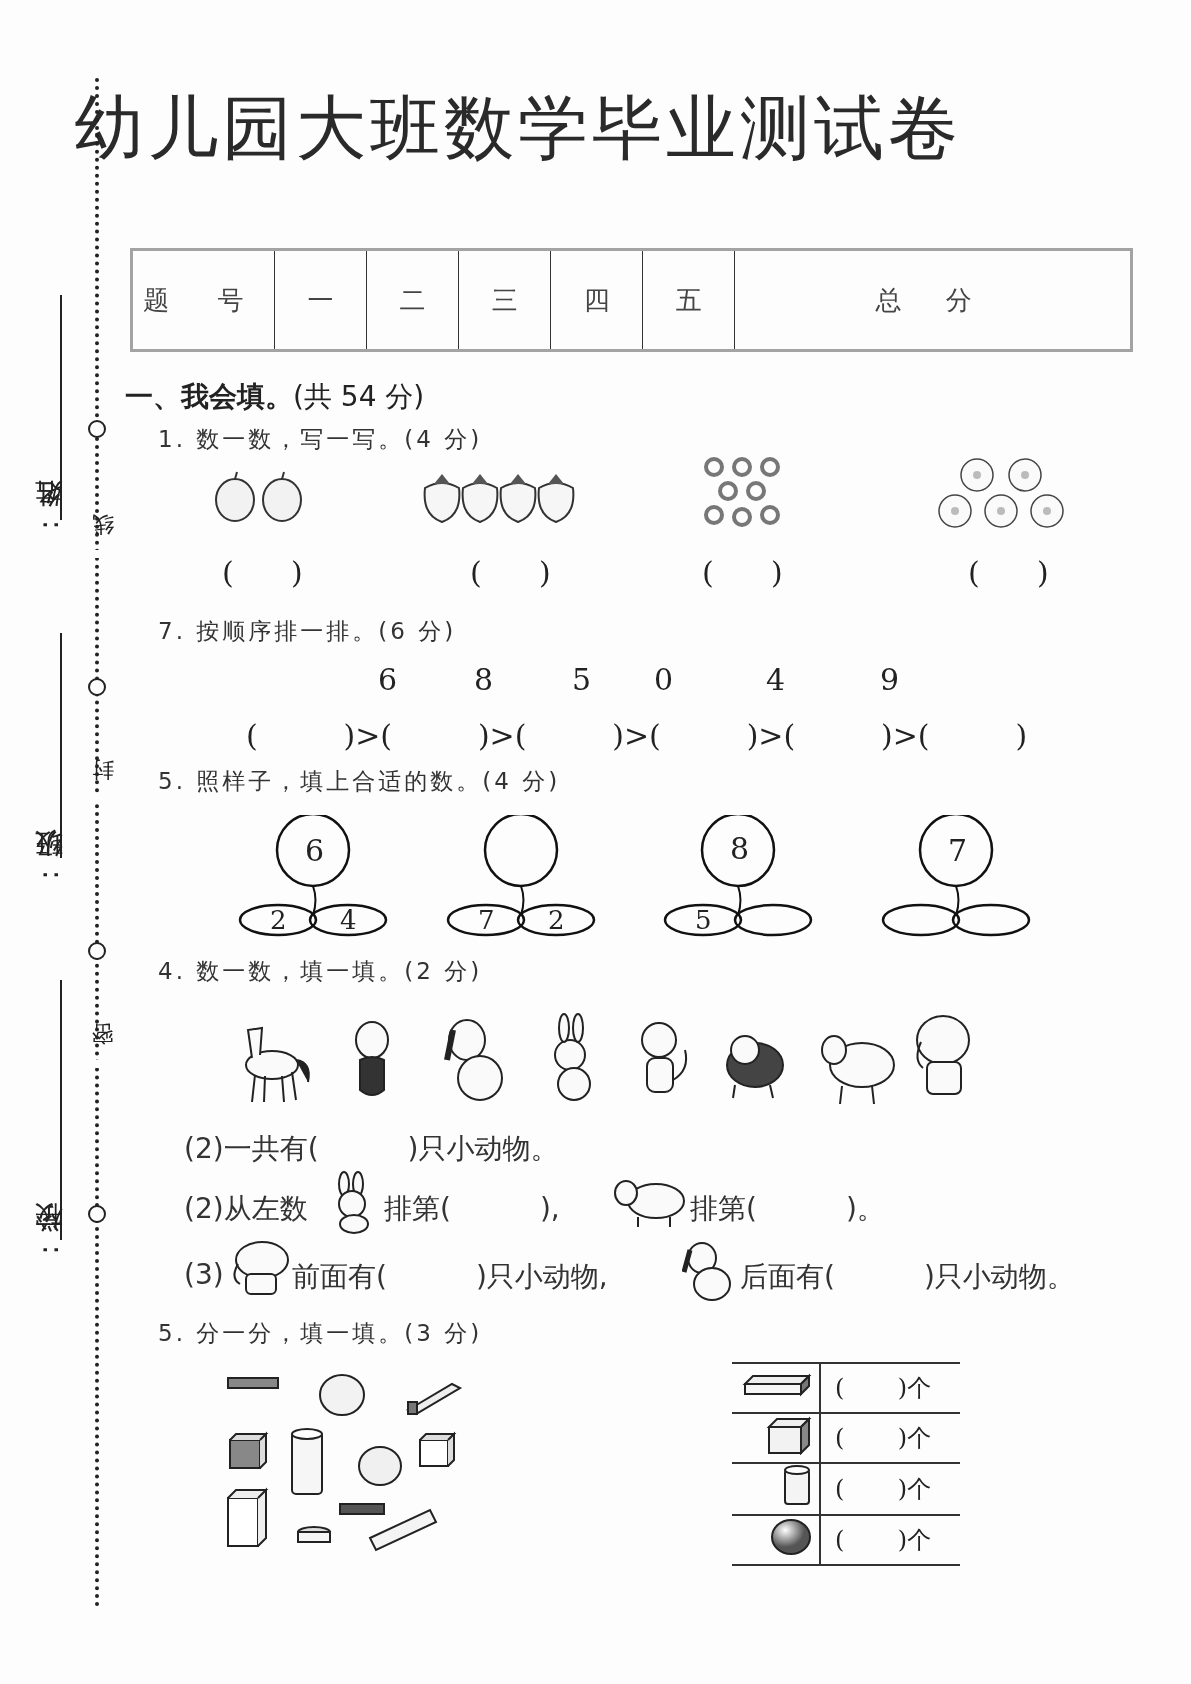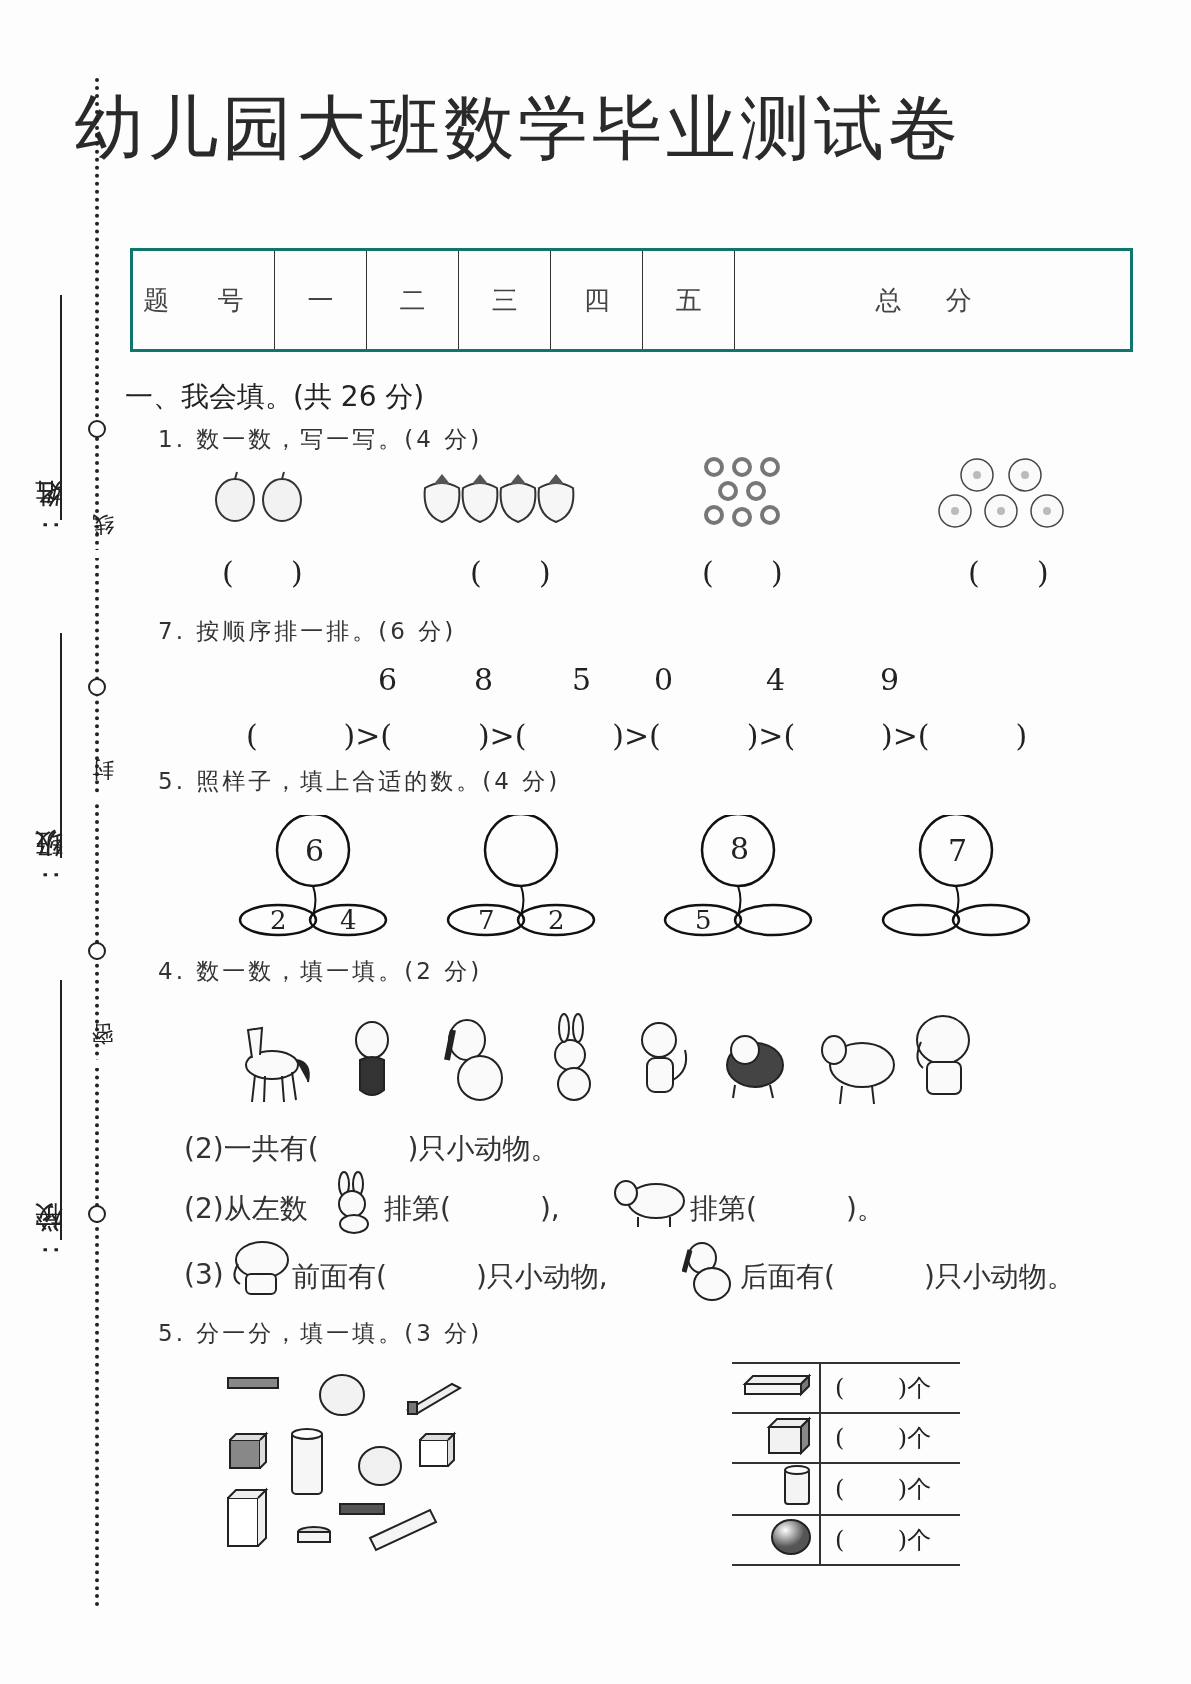--- a/index.html
+++ b/index.html
@@ -10,25 +10,25 @@
            font-family:"DejaVu Sans","Liberation Sans", sans-serif; color:#2a2a2a; padding-left:40px;margin-left:34px; }
   
   .dotline { left:95px; top:78px; height:1530px; border-left:4px dotted #222; width:0; }
   .hole { width:18px; height:18px; border:2px solid #222; border-radius:50%; background:#fdfdfd; left:88px; }
   .margin-word { left:88px; font-size:22px; writing-mode:vertical-rl; transform:rotate(180deg); background:#fdfdfd; padding:4px 0;
                  font-family:"DejaVu Sans", sans-serif; }
   .field-label { left:30px; font-size:28px; writing-mode:vertical-rl; transform:rotate(180deg); font-family:"DejaVu Sans", sans-serif; }
   .field-line { left:60px; width:0; border-left:2px solid #222; }
   
   table.score { position:absolute; left:130px; top:248px; width:1003px; height:104px; border-collapse:collapse;
-                border:3px solid #0f766e; font-family:"DejaVu Sans", sans-serif; font-size:26px; color:#444; }
+                border:3px solid #a3a3a3; font-family:"DejaVu Sans", sans-serif; font-size:26px; color:#444; }
   table.score td { border:1.5px solid #333; text-align:center; height:50px; }
   table.score td.lbl { letter-spacing:20px; width:143px; }
   .sec { font-size:28px; font-family:"DejaVu Sans", sans-serif; color:#222; }
-  .sec b { font-weight:normal; }
+  .sec b { font-weight:bold; }
   .q { font-size:23px; font-family:"DejaVu Sans", sans-serif; color:#333; letter-spacing:3px; }
   .paren { font-size:30px; color:#222; }
   .num { font-size:30px; }
   .blank-row { font-size:30px; word-spacing:0; white-space:pre; }
   .fig { position:absolute; }
   .sub { font-size:28px; font-family:"DejaVu Sans", sans-serif; color:#333; white-space:pre; }
   table.shapes { position:absolute; left:732px; top:1362px; width:228px; border-collapse:collapse; font-size:24px; }
   table.shapes td { border-top:2px solid #333; border-bottom:2px solid #333; height:50px; }
   table.shapes td.ic { width:88px; border-right:2px solid #333; text-align:right; padding-right:6px; }
   table.shapes td.val { padding-left:14px; white-space:pre; }
@@ -62,21 +62,21 @@
     <td>二</td>
     <td>三</td>
     <td>四</td>
     <td>五</td>
     <td style="letter-spacing:18px">总 分</td>
   </tr>
 </tbody>
   </table>
 
 <div class="abs sec" style="left:125px;top:378px">
-  <b>一、我会填。</b><span>(共 26 分)</span>
+  <b>一、我会填。</b><span>(共 54 分)</span>
 </div>
 
 <div class="abs q" style="left:158px;top:424px">1. 数一数，写一写。(4 分)</div>
 <svg class="fig" style="left:210px;top:470px" width="100" height="55">
   <g fill="#f2f2f2" stroke="#333" stroke-width="2">
     <ellipse cx="25" cy="30" rx="19" ry="21"></ellipse>
       <ellipse cx="72" cy="30" rx="19" ry="21"></ellipse>
   </g>
   <path d="M25 9 L27 2 M72 9 L74 2" stroke="#333" stroke-width="2"></path>
 </svg>

